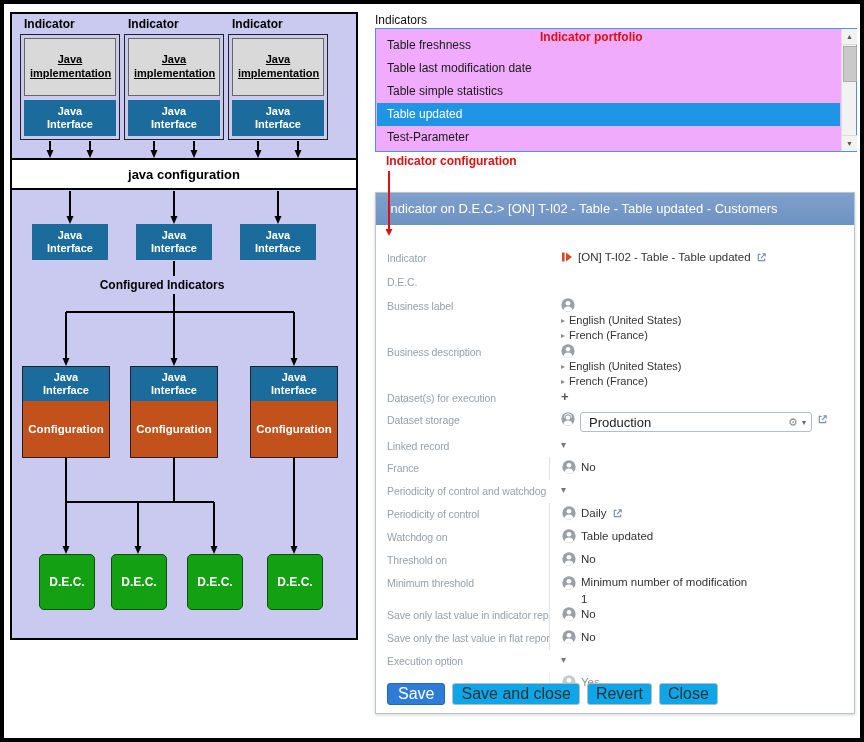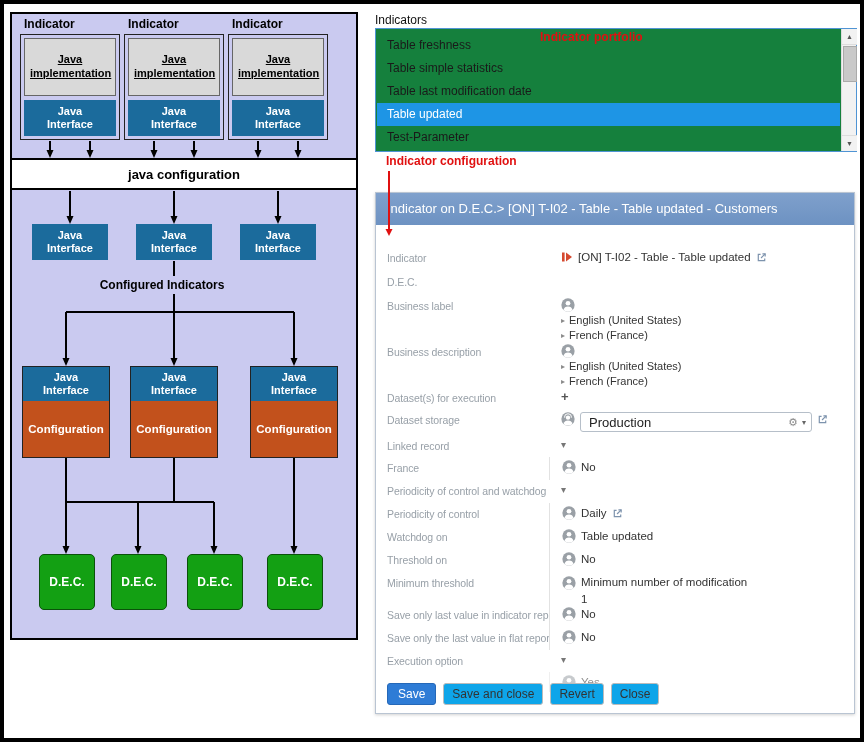--- a/index.html
+++ b/index.html
@@ -43,21 +43,21 @@
   .cfg-conf{flex:1;background:#c2511c;color:#fff;font-weight:bold;font-size:11.5px;display:flex;
     align-items:center;justify-content:center;}
   .dec{position:absolute;top:540px;width:54px;height:54px;background:#13a013;border:1px solid #0a520a;
     border-radius:5px;color:#fff;font-weight:bold;font-size:12px;display:flex;align-items:center;
     justify-content:center;z-index:3;}
   .d0{left:27px}.d1{left:99px}.d2{left:175px}.d3{left:255px}
 
   
   .caption{position:absolute;left:371px;top:9px;font-size:12px;color:#111;}
   .listbox{position:absolute;left:371px;top:24px;width:482px;height:124px;border:1px solid #4f94d4;
-    background:#15803d;box-sizing:border-box;}
+    background:#f0abfc;box-sizing:border-box;}
   .lb-items{position:absolute;left:1px;top:1px;right:16px;bottom:1px;padding-top:4px;overflow:hidden;}
   .lb-item{height:23px;line-height:23px;padding-left:10px;font-size:12px;color:#1a1a1a;white-space:nowrap;}
   .lb-item.selected{background:#1e95e5;color:#fff;}
   .lb-scroll{position:absolute;top:0;right:0;width:15px;height:100%;background:#f2f2f2;border-left:1px solid #ddd;box-sizing:border-box;}
   .lb-btn{position:absolute;left:0;width:15px;height:15px;color:#555;font-size:7px;line-height:15px;
     text-align:center;background:#f2f2f2;}
   .lb-btn.up{top:0;border-bottom:1px solid #ddd;}
   .lb-btn.down{bottom:0;border-top:1px solid #ddd;}
   .lb-thumb{position:absolute;left:1px;top:17px;width:12px;height:34px;background:#c9c9c9;border:1px solid #aaa;}
 
@@ -90,21 +90,21 @@
   .plus{color:#555;font-size:13px;line-height:13px;font-weight:bold;}
   .lang-line{display:flex;gap:4px;align-items:center;font-size:11px;color:#333;line-height:13px;}
   .row-inline{display:flex;gap:5px;align-items:center;}
   .indent1{margin-left:19px;}
   .combo{display:flex;align-items:center;height:20px;width:232px;border:1px solid #b6bfc9;border-radius:3px;
     padding:0 5px 0 8px;box-sizing:border-box;background:#fff;}
   .combo-text{flex:1;font-size:13px;color:#222;}
   .gear{color:#8a8a8a;font-size:11px;line-height:18px;}
   .carrot{color:#666;font-size:8px;margin-left:4px;}
   .btnbar{position:absolute;left:11px;bottom:8px;display:flex;gap:7px;align-items:center;z-index:6;}
-  .btn,.btn-primary{font-family:inherit;font-size:12px;border-radius:3px;cursor:pointer;line-height:14px;}
+  .btn,.btn-primary{font-family:inherit;font-size:16px;border-radius:3px;cursor:pointer;line-height:14px;}
   .btn-primary{background:#2e7cd6;color:#fff;border:1px solid #2568b8;padding:3px 10px;}
   .btn{background:#0ea5e9;color:#333;border:1px solid #bbb;padding:3px 8px;}
 </style>
 </head>
 <body>
 
 <div class="page">
 
   <div class="diagram">
 
@@ -205,22 +205,22 @@
     <div class="dec d1">D.E.C.</div>
     <div class="dec d2">D.E.C.</div>
     <div class="dec d3">D.E.C.</div>
   </div>
 
   <div class="caption">Indicators</div>
 
   <div class="listbox">
     <div class="lb-items">
       <div class="lb-item">Table freshness</div>
+      <div class="lb-item">Table last modification date</div>
       <div class="lb-item">Table simple statistics</div>
-      <div class="lb-item">Table last modification date</div>
       <div class="lb-item selected">Table updated</div>
       <div class="lb-item">Test-Parameter</div>
     </div>
     <div class="lb-scroll">
       <div class="lb-btn up">▲</div>
       <div class="lb-thumb"></div>
       <div class="lb-btn down">▼</div>
     </div>
   </div>
 

